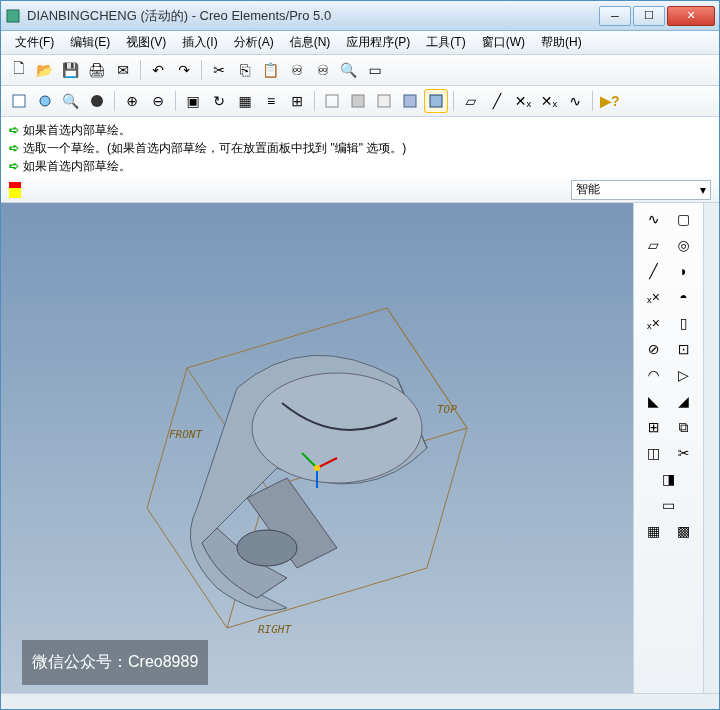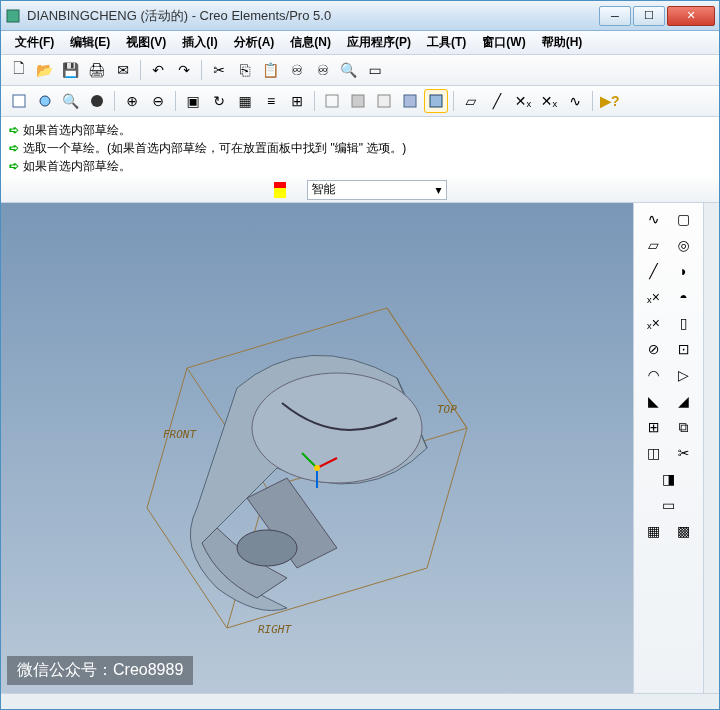--- a/index.html
+++ b/index.html
@@ -5,38 +5,38 @@
 *{margin:0;padding:0;box-sizing:border-box;font-family:"Microsoft YaHei",Arial,sans-serif;font-size:12px;}
 body{width:720px;height:710px;overflow:hidden;background:#fff;}
 .window{width:720px;height:710px;border:1px solid #4a90c2;display:flex;flex-direction:column;}
 .titlebar{height:30px;background:linear-gradient(180deg,#f0f5fa 0%,#d5e5f5 50%,#c0d8ee 100%);display:flex;align-items:center;padding:0 4px;border-bottom:1px solid #8ab3d8;justify-content:center;}
 .titlebar .icon{width:16px;height:16px;margin-right:6px;display:flex;align-items:center;justify-content:center;}
 .titlebar .title{flex:1;color:#333;font-size:13px;}
 .winbtns{display:flex;gap:0;}
 .winbtn{width:32px;height:20px;border:1px solid #7aa8cf;background:linear-gradient(180deg,#f5faff,#d0e2f0);display:flex;align-items:center;justify-content:center;font-size:11px;border-radius:2px;margin-left:2px;}
 .winbtn.close{background:linear-gradient(180deg,#f08070,#d04030);color:#fff;border-color:#a03020;width:48px;}
 .menubar{height:24px;background:linear-gradient(180deg,#fafcff,#e8eef5);display:flex;align-items:center;padding:0 6px;border-bottom:1px solid #c8d4e0;}
-.menuitem{padding:3px 8px;cursor:default;font-weight:bold;}
+.menuitem{padding:3px 8px;cursor:default;}
 .toolbar{background:linear-gradient(180deg,#fdfdfd,#eef2f6);border-bottom:1px solid #c8d4e0;padding:3px 6px;display:flex;flex-wrap:wrap;gap:2px;align-items:center;}
 .tbtn{width:24px;height:24px;border:1px solid transparent;display:flex;align-items:center;justify-content:center;border-radius:3px;font-size:14px;}
 .tsep{width:1px;height:20px;background:#c0cad4;margin:0 3px;}
 .messages{padding:4px 8px 2px;background:#fff;font-size:12px;line-height:18px;}
 .msg{display:flex;align-items:center;gap:4px;}
 .arrow{color:#0a0;font-weight:bold;}
-.filterbar{height:26px;background:linear-gradient(180deg,#fdfdfd,#eef2f6);display:flex;align-items:center;justify-content:center;padding:0 8px;gap:21px;border-bottom:1px solid #c8d4e0;}
+.filterbar{height:26px;background:linear-gradient(180deg,#fdfdfd,#eef2f6);display:flex;align-items:center;justify-content:space-between;padding:0 8px;gap:21px;border-bottom:1px solid #c8d4e0;}
 .stoplight{width:12px;height:16px;background:linear-gradient(180deg,#f00 40%,#ff0 40%);}
 .selbox{width:140px;height:20px;border:1px solid #aab8c8;background:#fff;display:flex;align-items:center;padding:0 4px;justify-content:space-between;}
 .mainarea{flex:1;display:flex;position:relative;overflow:hidden;}
 .viewport{flex:1;background:linear-gradient(180deg,#7a97b8 0%,#98b0c8 50%,#b8c8d8 100%);position:relative;}
 .sidetools{width:70px;background:linear-gradient(180deg,#fdfdfd,#eef2f6);border-left:1px solid #c8d4e0;padding:4px 2px;display:flex;flex-direction:column;gap:2px;}
 .strow{display:flex;gap:2px;justify-content:center;}
 .stbtn{width:28px;height:24px;border:1px solid transparent;display:flex;align-items:center;justify-content:center;font-size:14px;}
 .scrollbar-v{width:16px;background:#e8eef2;border-left:1px solid #c8d4e0;}
 .scrollbar-h{height:16px;background:#e8eef2;border-top:1px solid #c8d4e0;}
-.watermark{position:absolute;bottom:8px;left:6px;color:#fff;font-size:16px;background:rgba(0,0,0,0.35);padding:4px 10px;border-radius:0;}
+.watermark{position:absolute;bottom:8px;left:21px;color:#fff;font-size:16px;background:rgba(0,0,0,0.35);padding:12px 10px;border-radius:0;}
 .model{position:absolute;left:50%;top:50%;transform:translate(-50%,-50%);}
 .label3d{position:absolute;color:#806020;font-size:11px;font-family:monospace;font-style:italic;}
 svg{display:block;}
 </style>
 </head>
 <body>
 
 <div class="window">
   <div class="titlebar">
     <div class="icon">
@@ -191,21 +191,21 @@
             <ellipse cx="160" cy="300" rx="30" ry="18" fill="#7a8998" stroke="#445"></ellipse>
           </g>
 
           <g stroke-width="2">
             <line x1="210" y1="220" x2="230" y2="210" stroke="#d00"></line>
             <line x1="210" y1="220" x2="195" y2="205" stroke="#0a0"></line>
             <line x1="210" y1="220" x2="210" y2="240" stroke="#06d"></line>
             <circle cx="210" cy="220" r="3" fill="#fc0"></circle>
           </g>
         </svg>
-        <span class="label3d" style="left:56px;top:180px">FRONT</span>
+        <span class="label3d" style="left:62px;top:180px">FRONT</span>
         <span class="label3d" style="left:330px;top:155px">TOP</span>
         <span class="label3d" style="left:151px;top:375px">RIGHT</span>
       </div>
       <div class="watermark">微信公众号：Creo8989</div>
     </div>
 
     <div class="sidetools">
       <div class="strow">
           <div class="stbtn">∿</div>
           <div class="stbtn">▢</div>

